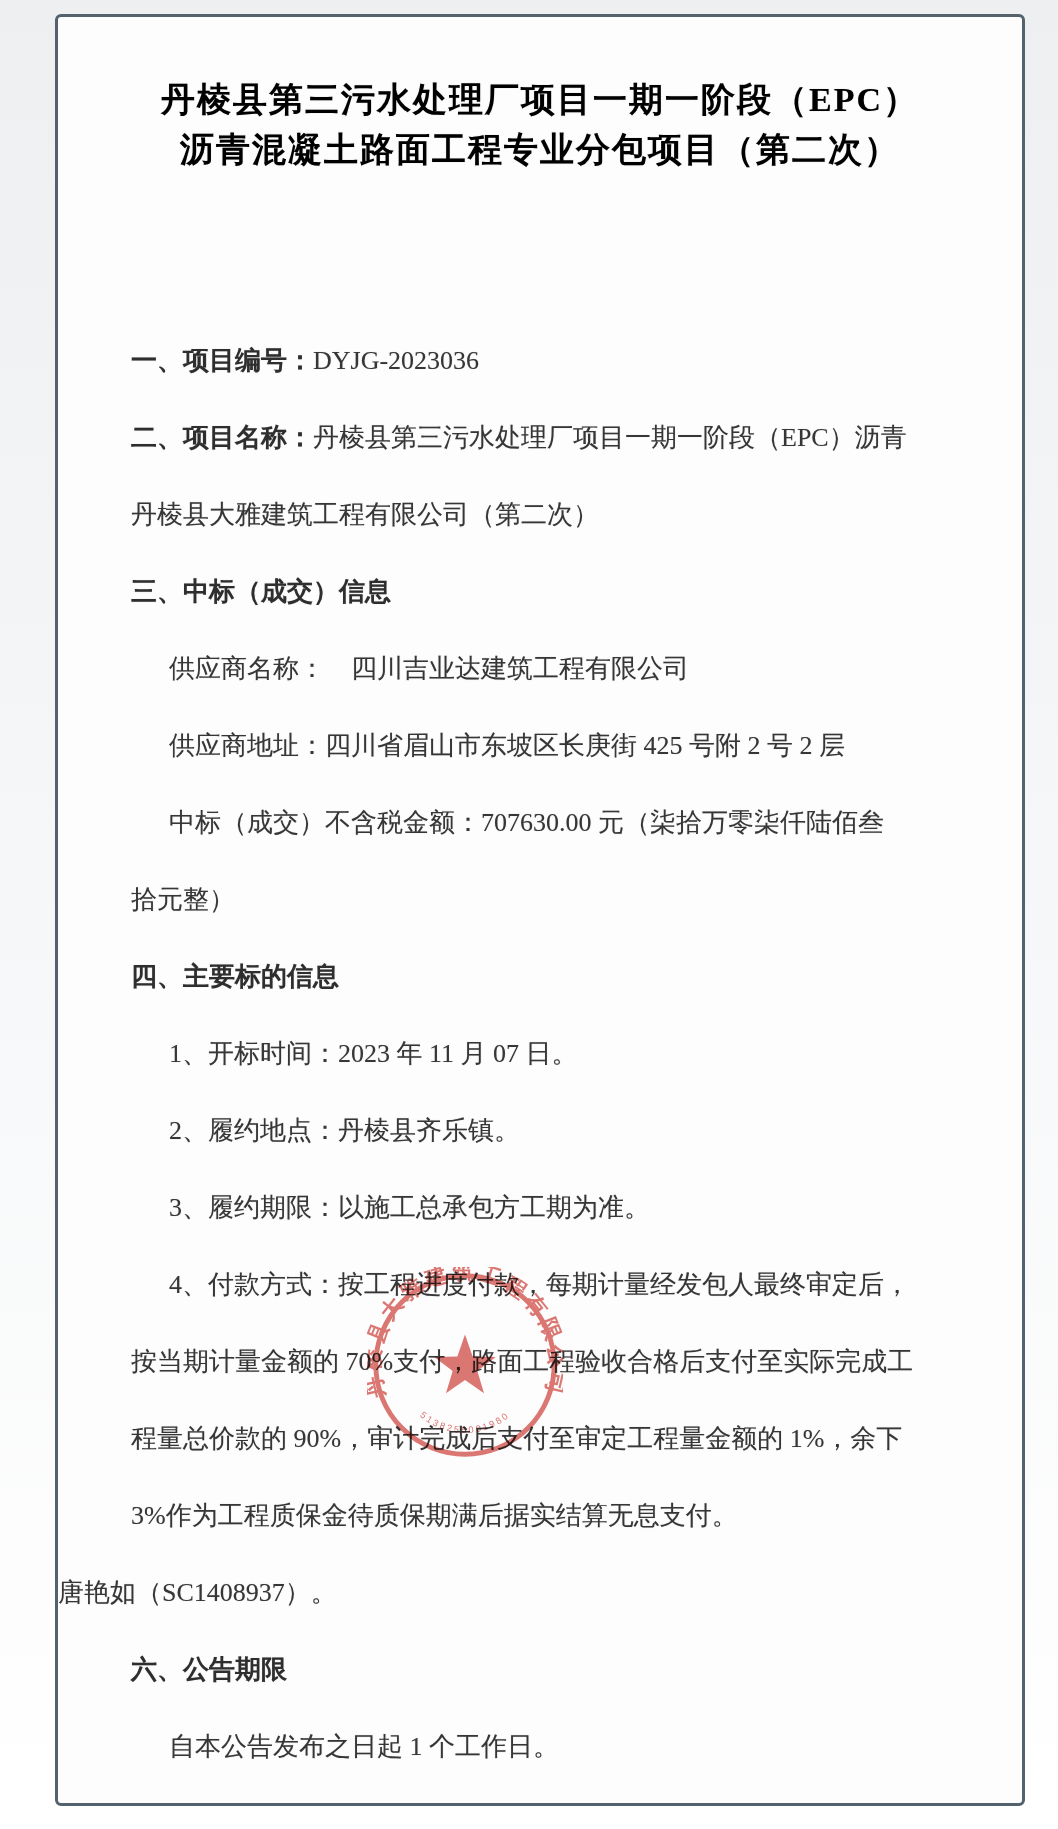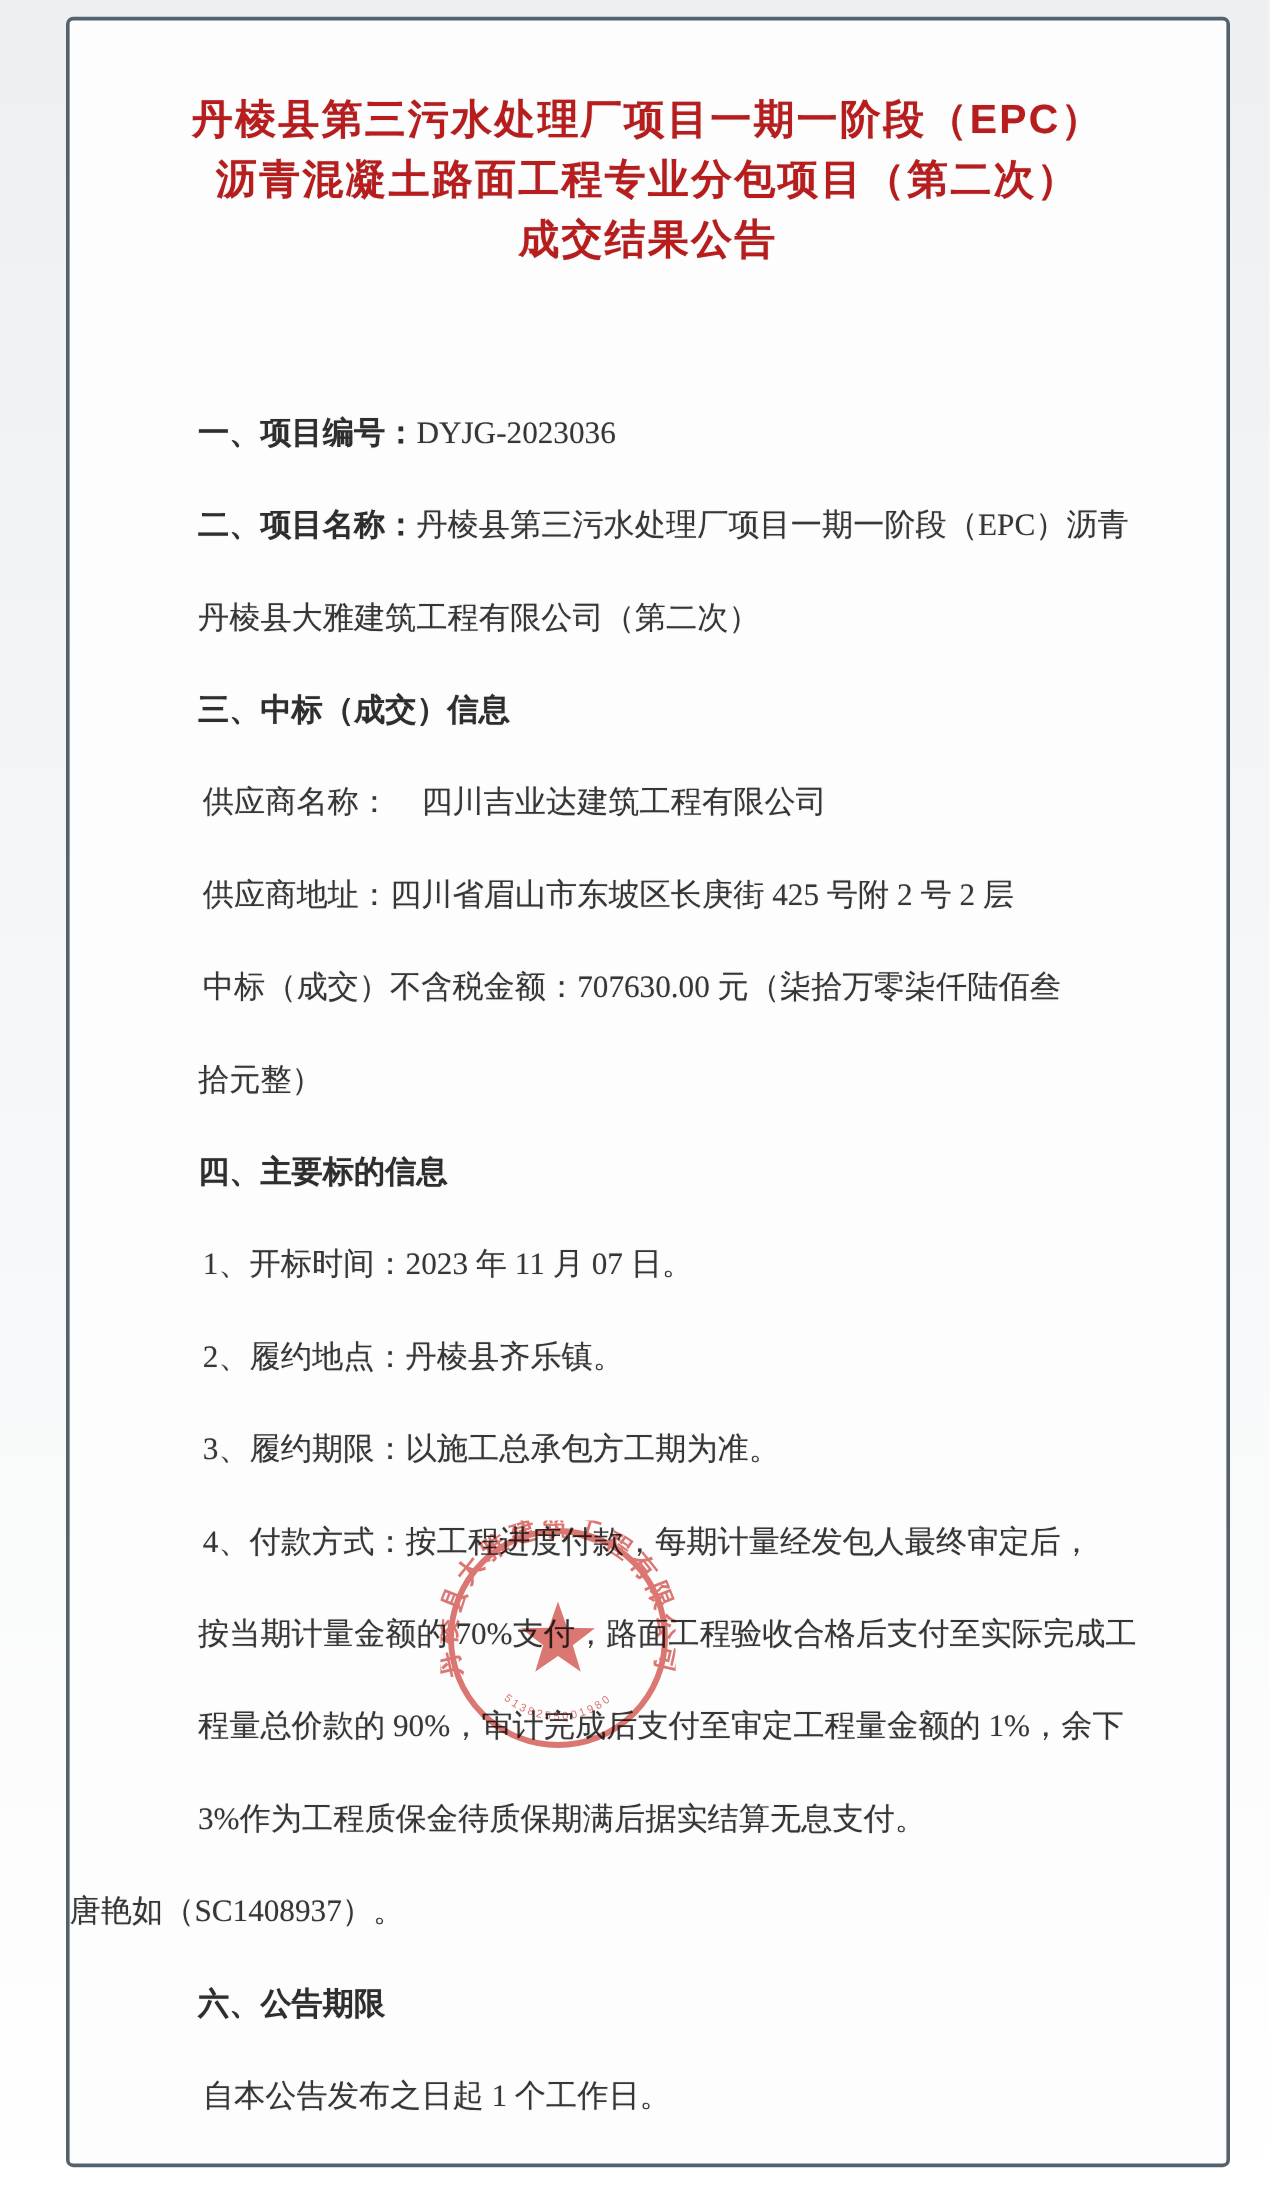--- a/index.html
+++ b/index.html
@@ -14,39 +14,39 @@
     position: absolute; left: 55px; top: 14px;
     width: 970px; height: 1792px;
     box-sizing: border-box;
     background: #fdfdfd;
     border: 3px solid #54626d;
     border-radius: 6px;
   }
   .title-block {
     position: absolute; top: 58px; left: 0; right: 0;
     text-align: center;
-    font-family: Liberation Sans, sans-serif;
+    font-family: Liberation Serif, serif;
     font-weight: 700;
     font-size: 34px;
     line-height: 50px;
     letter-spacing: 2px;
-    color: #b91c1c;
+    color: #000000;
     text-shadow: 0 0 1px rgba(40,40,40,0.35);
   }
   .content {
     position: absolute; top: 292px; left: 0; right: 0;
   }
   .line {
     height: 51px; line-height: 51px;
     font-size: 26px;
     color: #363636;
     white-space: pre;
     text-shadow: 0 0 1px rgba(40,40,40,0.28);
   }
-  .indent-a  { padding-left: 107px; }
+  .indent-a  { padding-left: 73px; }
   .indent-a2 { }
   .indent-b  { padding-left: 111px; }
   .lbl {
     font-family: "Liberation Sans", sans-serif;
     font-weight: 700;
     color: #2e2e2e;
   }
   .stamp {
     position: absolute; left: 309px; top: 1250px;
     width: 196px; height: 196px;
@@ -56,21 +56,20 @@
   }
 </style>
 </head>
 <body>
 
 <div class="page">
 
   <div class="title-block">
     <div>丹棱县第三污水处理厂项目一期一阶段（EPC）</div>
     <div>沥青混凝土路面工程专业分包项目（第二次）</div>
-    <div>成交结果公告</div>
   </div>
 
   <div class="content">
     <p class="line indent-a"><span class="lbl">一、项目编号：</span><span>DYJG-2023036</span></p>
     <p class="line indent-a"><span class="lbl">二、项目名称：</span><span>丹棱县第三污水处理厂项目一期一阶段（EPC）沥青</span></p>
     <p class="line indent-a"><span>丹棱县大雅建筑工程有限公司（第二次）</span></p>
     <p class="line indent-a"><span class="lbl">三、中标（成交）信息</span></p>
     <p class="line indent-b"><span>供应商名称：　四川吉业达建筑工程有限公司</span></p>
     <p class="line indent-b"><span>供应商地址：四川省眉山市东坡区长庚街 425 号附 2 号 2 层</span></p>
     <p class="line indent-b"><span>中标（成交）不含税金额：707630.00 元（柒拾万零柒仟陆佰叁</span></p>

